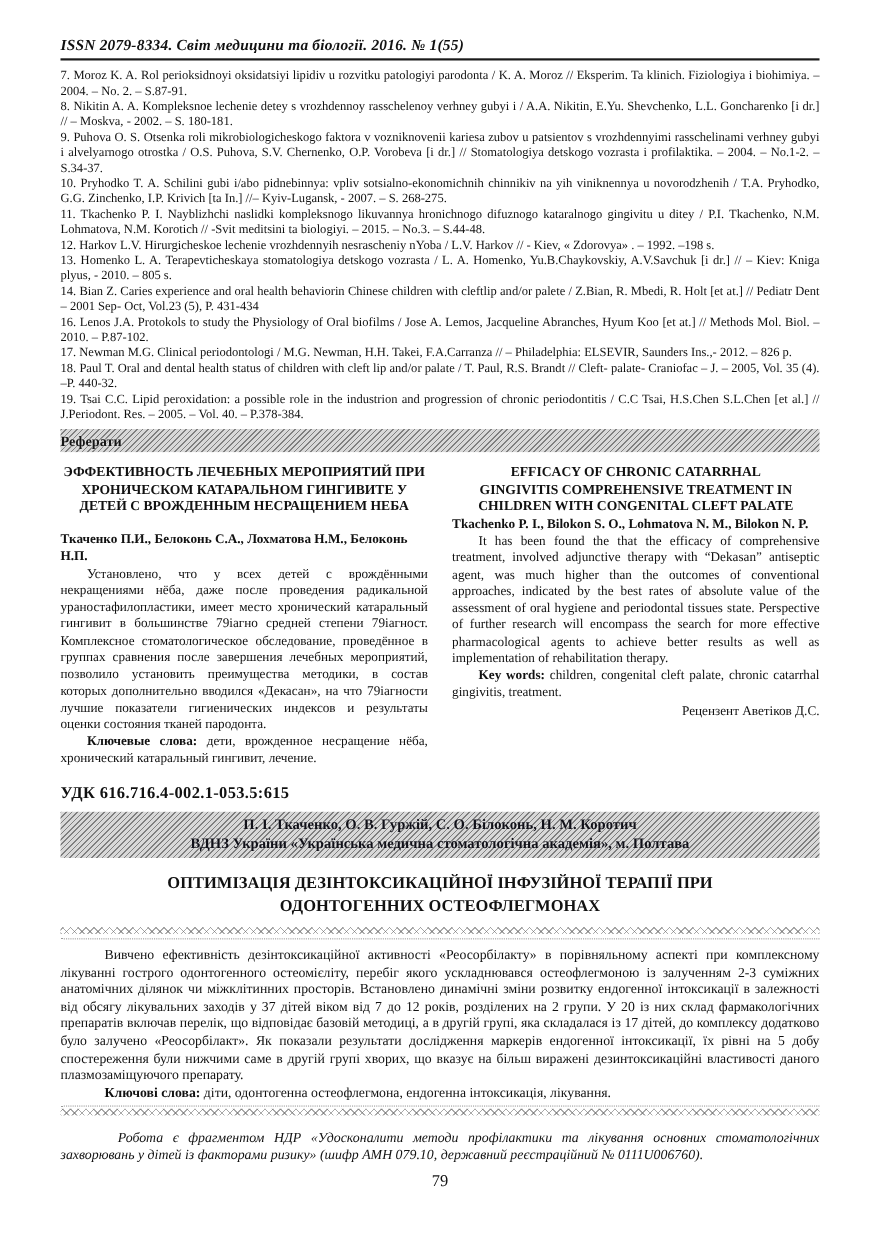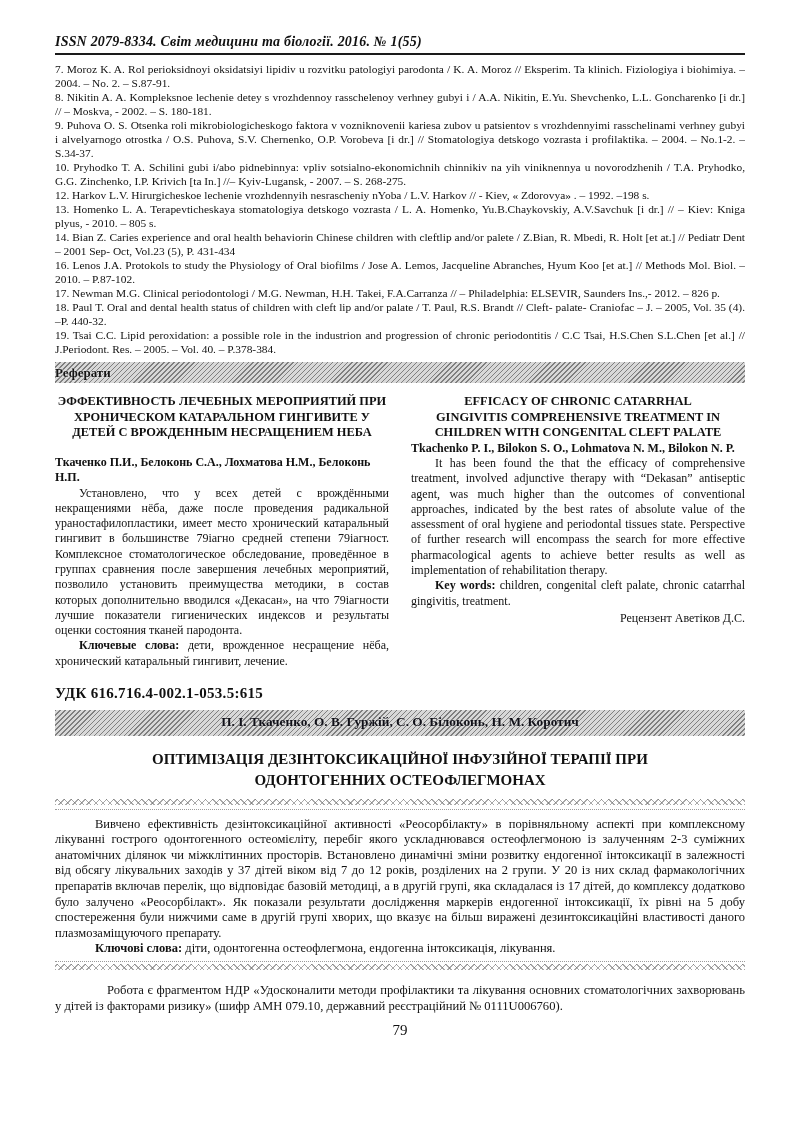--- a/index.html
+++ b/index.html
@@ -45,39 +45,40 @@
     background:
       repeating-linear-gradient(45deg,rgba(110,110,110,.6) 0,rgba(110,110,110,.6) 1px,transparent 1px,transparent 5px),
       repeating-linear-gradient(-45deg,rgba(110,110,110,.6) 0,rgba(110,110,110,.6) 1px,transparent 1px,transparent 5px);}
   .dotline{border-top:1px dotted #9b9b9b;height:0;margin-top:4px;}
 
   
   .abstract{margin-top:7px;font-size:12.5px;line-height:15.6px;text-align:justify;}
   .abstract p{margin:0;text-indent:40px;}
   .bold{font-weight:bold;}
 
-  .note{margin-top:12px;font-size:12.6px;line-height:16px;text-align:justify;}
+  .note{margin-top:12px;font-size:12.6px;line-height:16px;font-style:italic;text-align:justify;}
   .note p{margin:0;text-indent:52px;}
 
   .pagenum{text-align:center;font-size:15px;margin-top:8px;}
 </style>
 </head>
 <body>
 
 <div class="page">
 
   <div class="jheader">
     <div class="issn">ISSN 2079-8334. Світ медицини та біології. 2016. № 1(55)</div>
   </div>
 
   <div class="refs">
     <div class="ref">7. Moroz K. A. Rol perioksidnoyi oksidatsiyi lipidiv u rozvitku patologiyi parodonta / K. A. Moroz // Eksperim. Ta klinich. Fiziologiya i biohimiya. – 2004. – No. 2. – S.87-91.</div>
     <div class="ref">8. Nikitin A. A. Kompleksnoe lechenie detey s vrozhdennoy rasschelenoy verhney gubyi i / A.A. Nikitin, E.Yu. Shevchenko, L.L. Goncharenko [i dr.] // – Moskva, - 2002. – S. 180-181.</div>
     <div class="ref">9. Puhova O. S. Otsenka roli mikrobiologicheskogo faktora v vozniknovenii kariesa zubov u patsientov s vrozhdennyimi rasschelinami verhney gubyi i alvelyarnogo otrostka / O.S. Puhova, S.V. Chernenko, O.P. Vorobeva [i dr.] // Stomatologiya detskogo vozrasta i profilaktika. – 2004. – No.1-2. – S.34-37.</div>
     <div class="ref">10. Pryhodko T. A. Schilini gubi i/abo pidnebinnya: vpliv sotsialno-ekonomichnih chinnikiv na yih viniknennya u novorodzhenih / T.A. Pryhodko, G.G. Zinchenko, I.P. Krivich [ta In.] //– Kyiv-Lugansk, - 2007. – S. 268-275.</div>
+    <div class="ref">11. Tkachenko P. I. Nayblizhchi naslidki kompleksnogo likuvannya hronichnogo difuznogo kataralnogo gingivitu u ditey / P.I. Tkachenko, N.M. Lohmatova, N.M. Korotich // -Svit meditsini ta biologiyi. – 2015. – No.3. – S.44-48.</div>
     <div class="ref">12. Harkov L.V. Hirurgicheskoe lechenie vrozhdennyih nesrascheniy nYoba / L.V. Harkov // - Kiev, « Zdorovya» . – 1992. –198 s.</div>
     <div class="ref">13. Homenko L. A. Terapevticheskaya stomatologiya detskogo vozrasta / L. A. Homenko, Yu.B.Chaykovskiy, A.V.Savchuk [i dr.] // – Kiev: Kniga plyus, - 2010. – 805 s.</div>
     <div class="ref">14. Bian Z. Caries experience and oral health behaviorin Chinese children with cleftlip and/or palete / Z.Bian, R. Mbedi, R. Holt [et at.] // Pediatr Dent – 2001 Sep- Oct, Vol.23 (5), P. 431-434</div>
     <div class="ref">16. Lenos J.A. Protokols to study the Physiology of Oral biofilms / Jose A. Lemos, Jacqueline Abranches, Hyum Koo [et at.] // Methods Mol. Biol. – 2010. – P.87-102.</div>
     <div class="ref">17. Newman M.G. Clinical periodontologi / M.G. Newman, H.H. Takei, F.A.Carranza // – Philadelphia: ELSEVIR, Saunders Ins.,- 2012. – 826 p.</div>
     <div class="ref">18. Paul T. Oral and dental health status of children with cleft lip and/or palate / T. Paul, R.S. Brandt // Cleft- palate- Craniofac – J. – 2005, Vol. 35 (4). –P. 440-32.</div>
     <div class="ref">19. Tsai C.C. Lipid peroxidation: a possible role in the industrion and progression of chronic periodontitis / C.C Tsai, H.S.Chen S.L.Chen [et al.] // J.Periodont. Res. – 2005. – Vol. 40. – P.378-384.</div>
   </div>
 
   <div class="referaty-band hatch">
@@ -100,20 +101,21 @@
       <p class="kw"><span class="bold">Key words:</span><span> children, congenital cleft palate, chronic catarrhal gingivitis, treatment.</span></p>
       <div class="rightalign">Рецензент Аветіков Д.С.</div>
     </div>
 
   </div>
 
   <div class="udc">УДК 616.716.4-002.1-053.5:615</div>
 
   <div class="banner hatch">
     <div>П. І. Ткаченко, О. В. Гуржій, С. О. Білоконь, Н. М. Коротич</div>
+    <div>ВДНЗ України «Українська медична стоматологічна академія», м. Полтава</div>
   </div>
 
   <div class="atitle">ОПТИМІЗАЦІЯ ДЕЗІНТОКСИКАЦІЙНОЇ ІНФУЗІЙНОЇ ТЕРАПІЇ ПРИ ОДОНТОГЕННИХ ОСТЕОФЛЕГМОНАХ</div>
 
   <div class="zigzag"></div>
   <div class="dotline"></div>
 
   <div class="abstract">
     <p>Вивчено ефективність дезінтоксикаційної активності «Реосорбілакту» в порівняльному аспекті при комплексному лікуванні гострого одонтогенного остеомієліту, перебіг якого ускладнювався остеофлегмоною із залученням 2-3 суміжних анатомічних ділянок чи міжклітинних просторів. Встановлено динамічні зміни розвитку ендогенної інтоксикації в залежності від обсягу лікувальних заходів у 37 дітей віком від 7 до 12 років, розділених на 2 групи. У 20 із них склад фармакологічних препаратів включав перелік, що відповідає базовій методиці, а в другій групі, яка складалася із 17 дітей, до комплексу додатково було залучено «Реосорбілакт». Як показали результати дослідження маркерів ендогенної інтоксикації, їх рівні на 5 добу спостереження були нижчими саме в другій групі хворих, що вказує на більш виражені дезинтоксикаційні властивості даного плазмозаміщуючого препарату.</p>
     <p><span class="bold">Ключові слова:</span><span> діти, одонтогенна остеофлегмона, ендогенна інтоксикація, лікування.</span></p>

